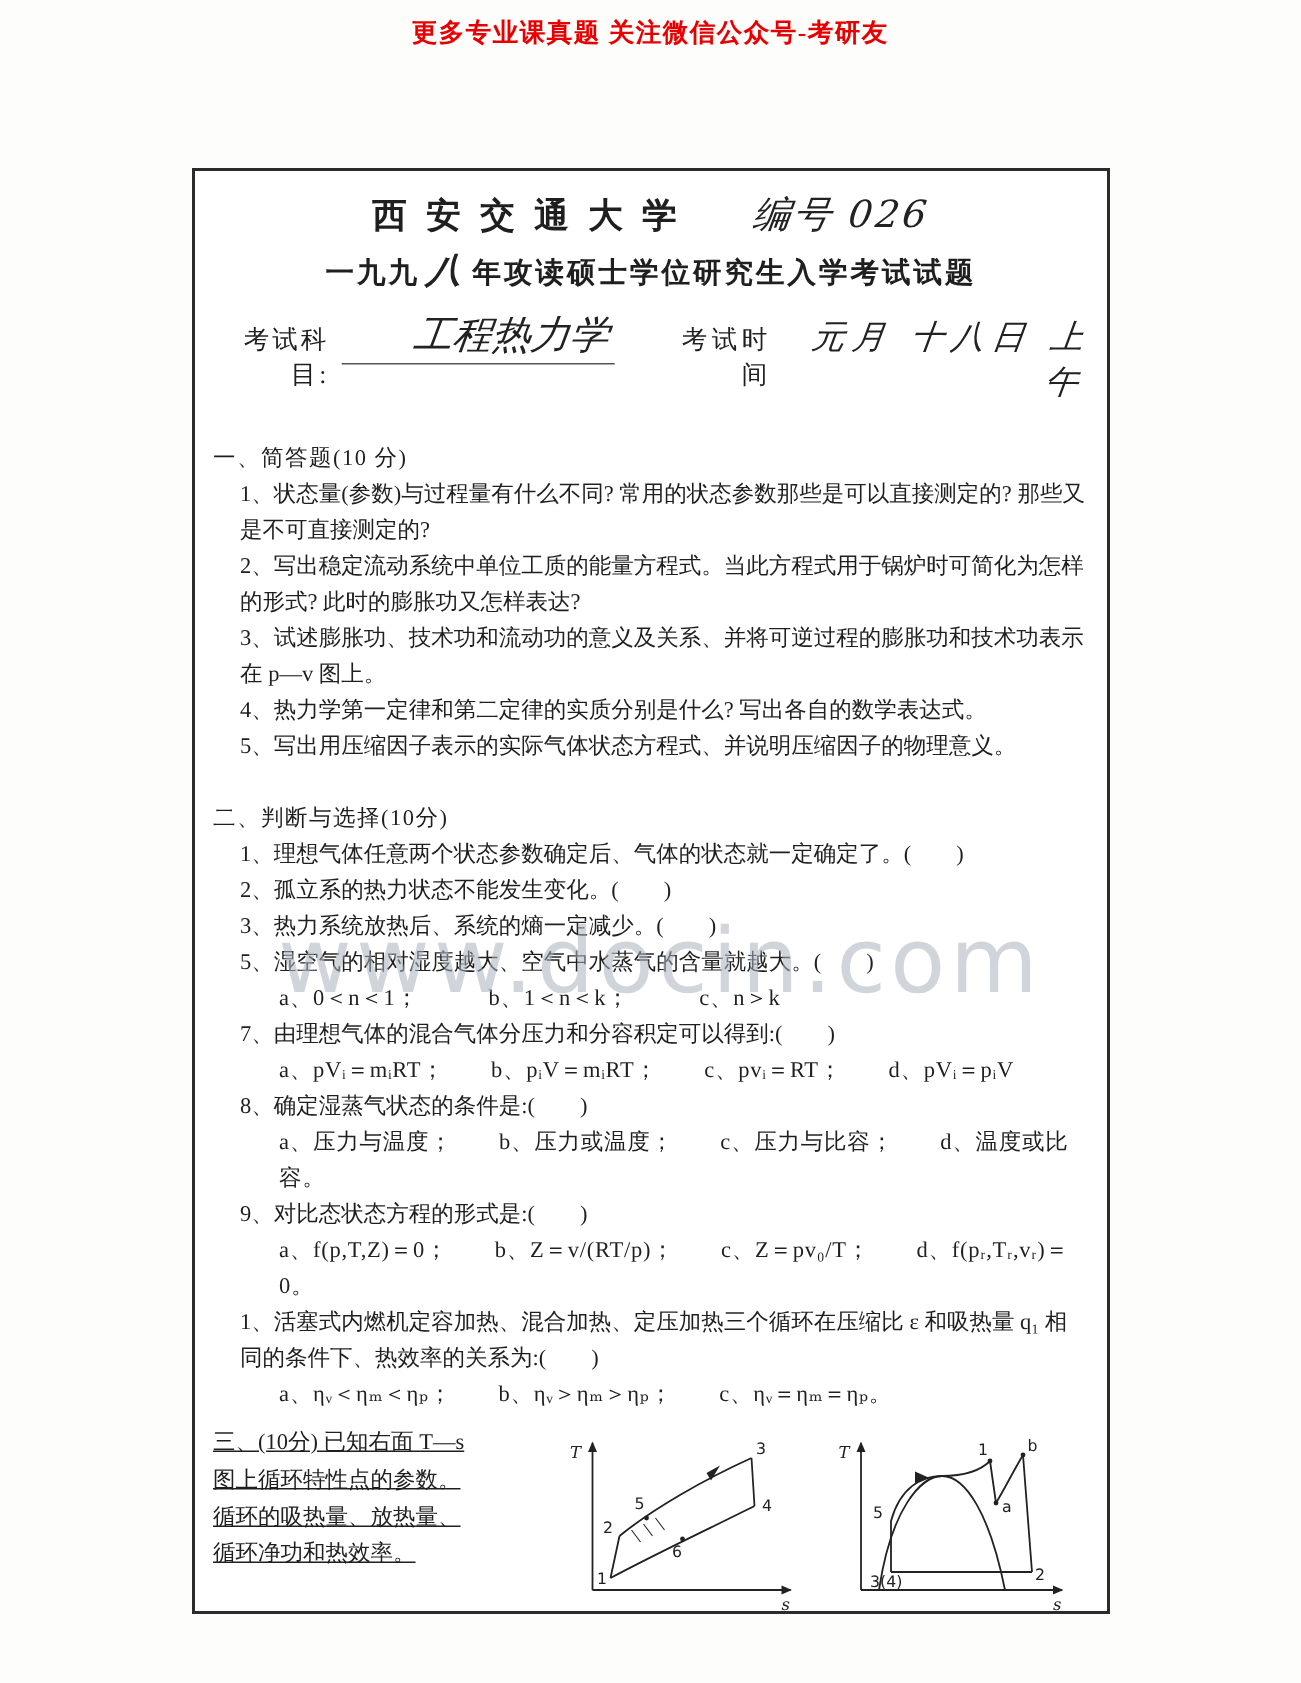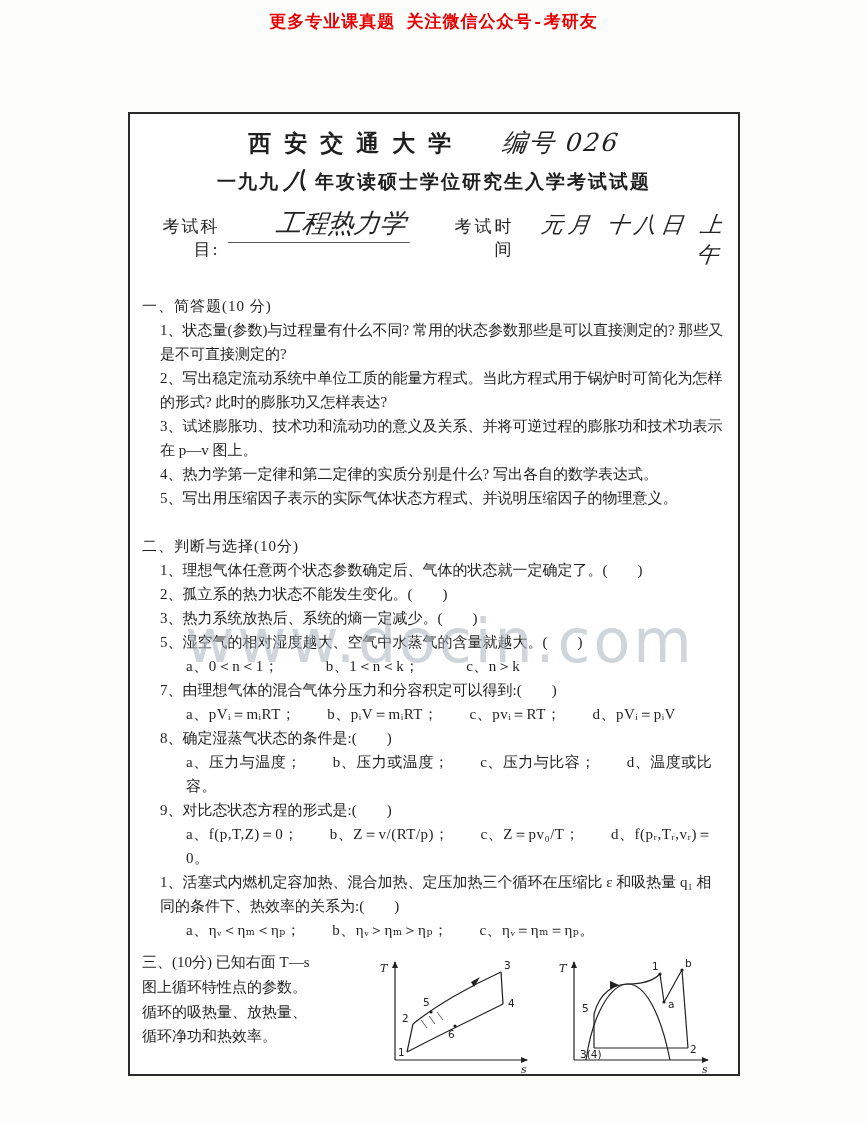--- a/index.html
+++ b/index.html
@@ -8,21 +8,21 @@
     background:#fdfdfc;
     position:relative;
     overflow:hidden;
     font-family:"Liberation Serif","DejaVu Serif",serif;
     color:#1f1f1f;
   }
   .promo {
     position:absolute; top:10px; left:0; width:100%;
     text-align:center;
     color:#e60000; font-weight:700; font-size:17px; letter-spacing:1px;
-    font-family:Liberation Mono, monospace;
+    font-family:Liberation Serif, serif;
   }
   .frame {
     position:absolute; left:128px; top:112px;
     width:612px; height:964px;
     border:2px solid #2b2b2b;
     background:#fff;
     box-sizing:border-box;
     padding:10px 12px;
     overflow:hidden;
   }
@@ -43,21 +43,21 @@
   .subject-label { letter-spacing:2px; }
   .subject-value { font-size:26px; margin-left:10px; min-width:170px; border-bottom:1px solid #555; padding:0 6px 1px 6px; }
   .time-label { margin-left:28px; letter-spacing:3px; }
   .time-value { font-size:22px; margin-left:12px; letter-spacing:5px; }
   
   .sheet-body { margin-top:16px; font-size:15px; line-height:1.6; }
   .sec-title { margin-top:24px; letter-spacing:1px; }
   .q { padding-left:18px; }
   .opt { padding-left:44px; letter-spacing:0.5px; }
   
-  .sec3 { display:flex; margin-top:8px; }
+  .sec3 { display:flex; margin-top:8px;text-decoration:underline; }
   .sec3-text { width:222px; flex:0 0 auto; }
   .sec3-text div { line-height:1.65; }
   .figs { flex:1; display:flex; justify-content:space-around; align-items:flex-start; padding-top:4px; }
   .fig { text-align:center; margin:0; }
   .fig svg { display:block; margin:0 auto; }
   
   .watermark {
     position:absolute; left:60px; top:606px; width:760px;
     text-align:center;
     font-size:60px; letter-spacing:3px;

